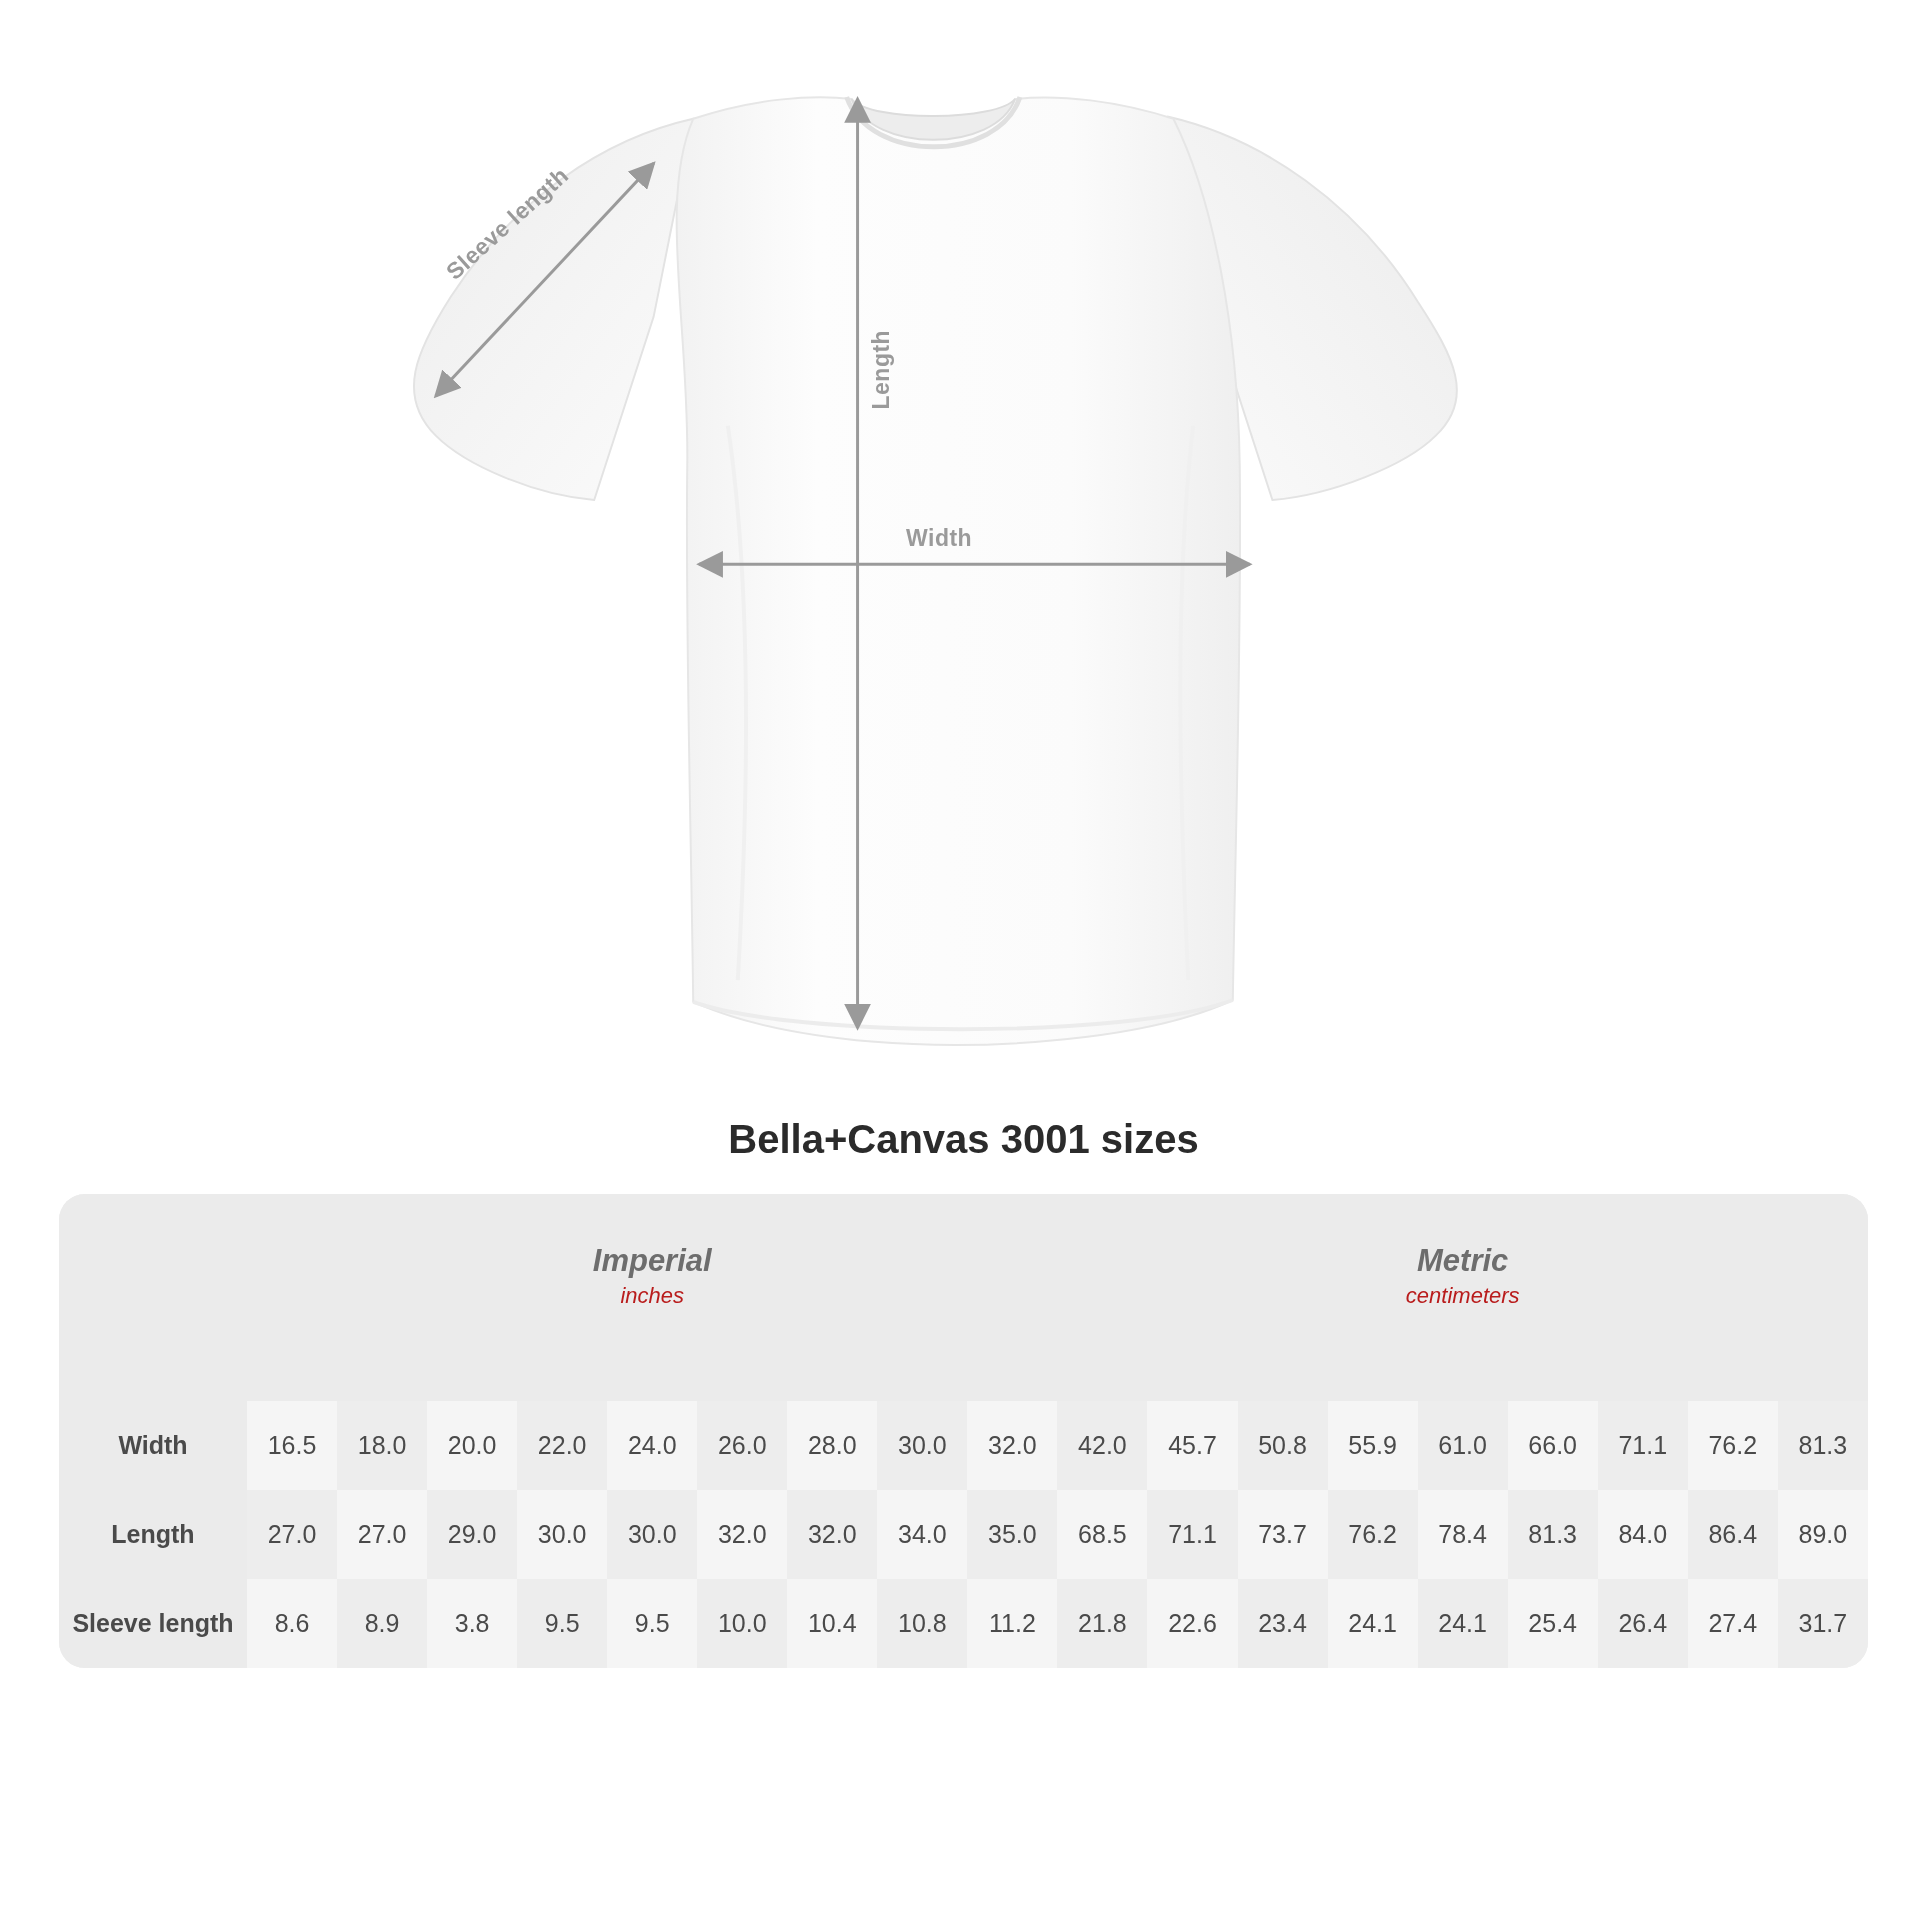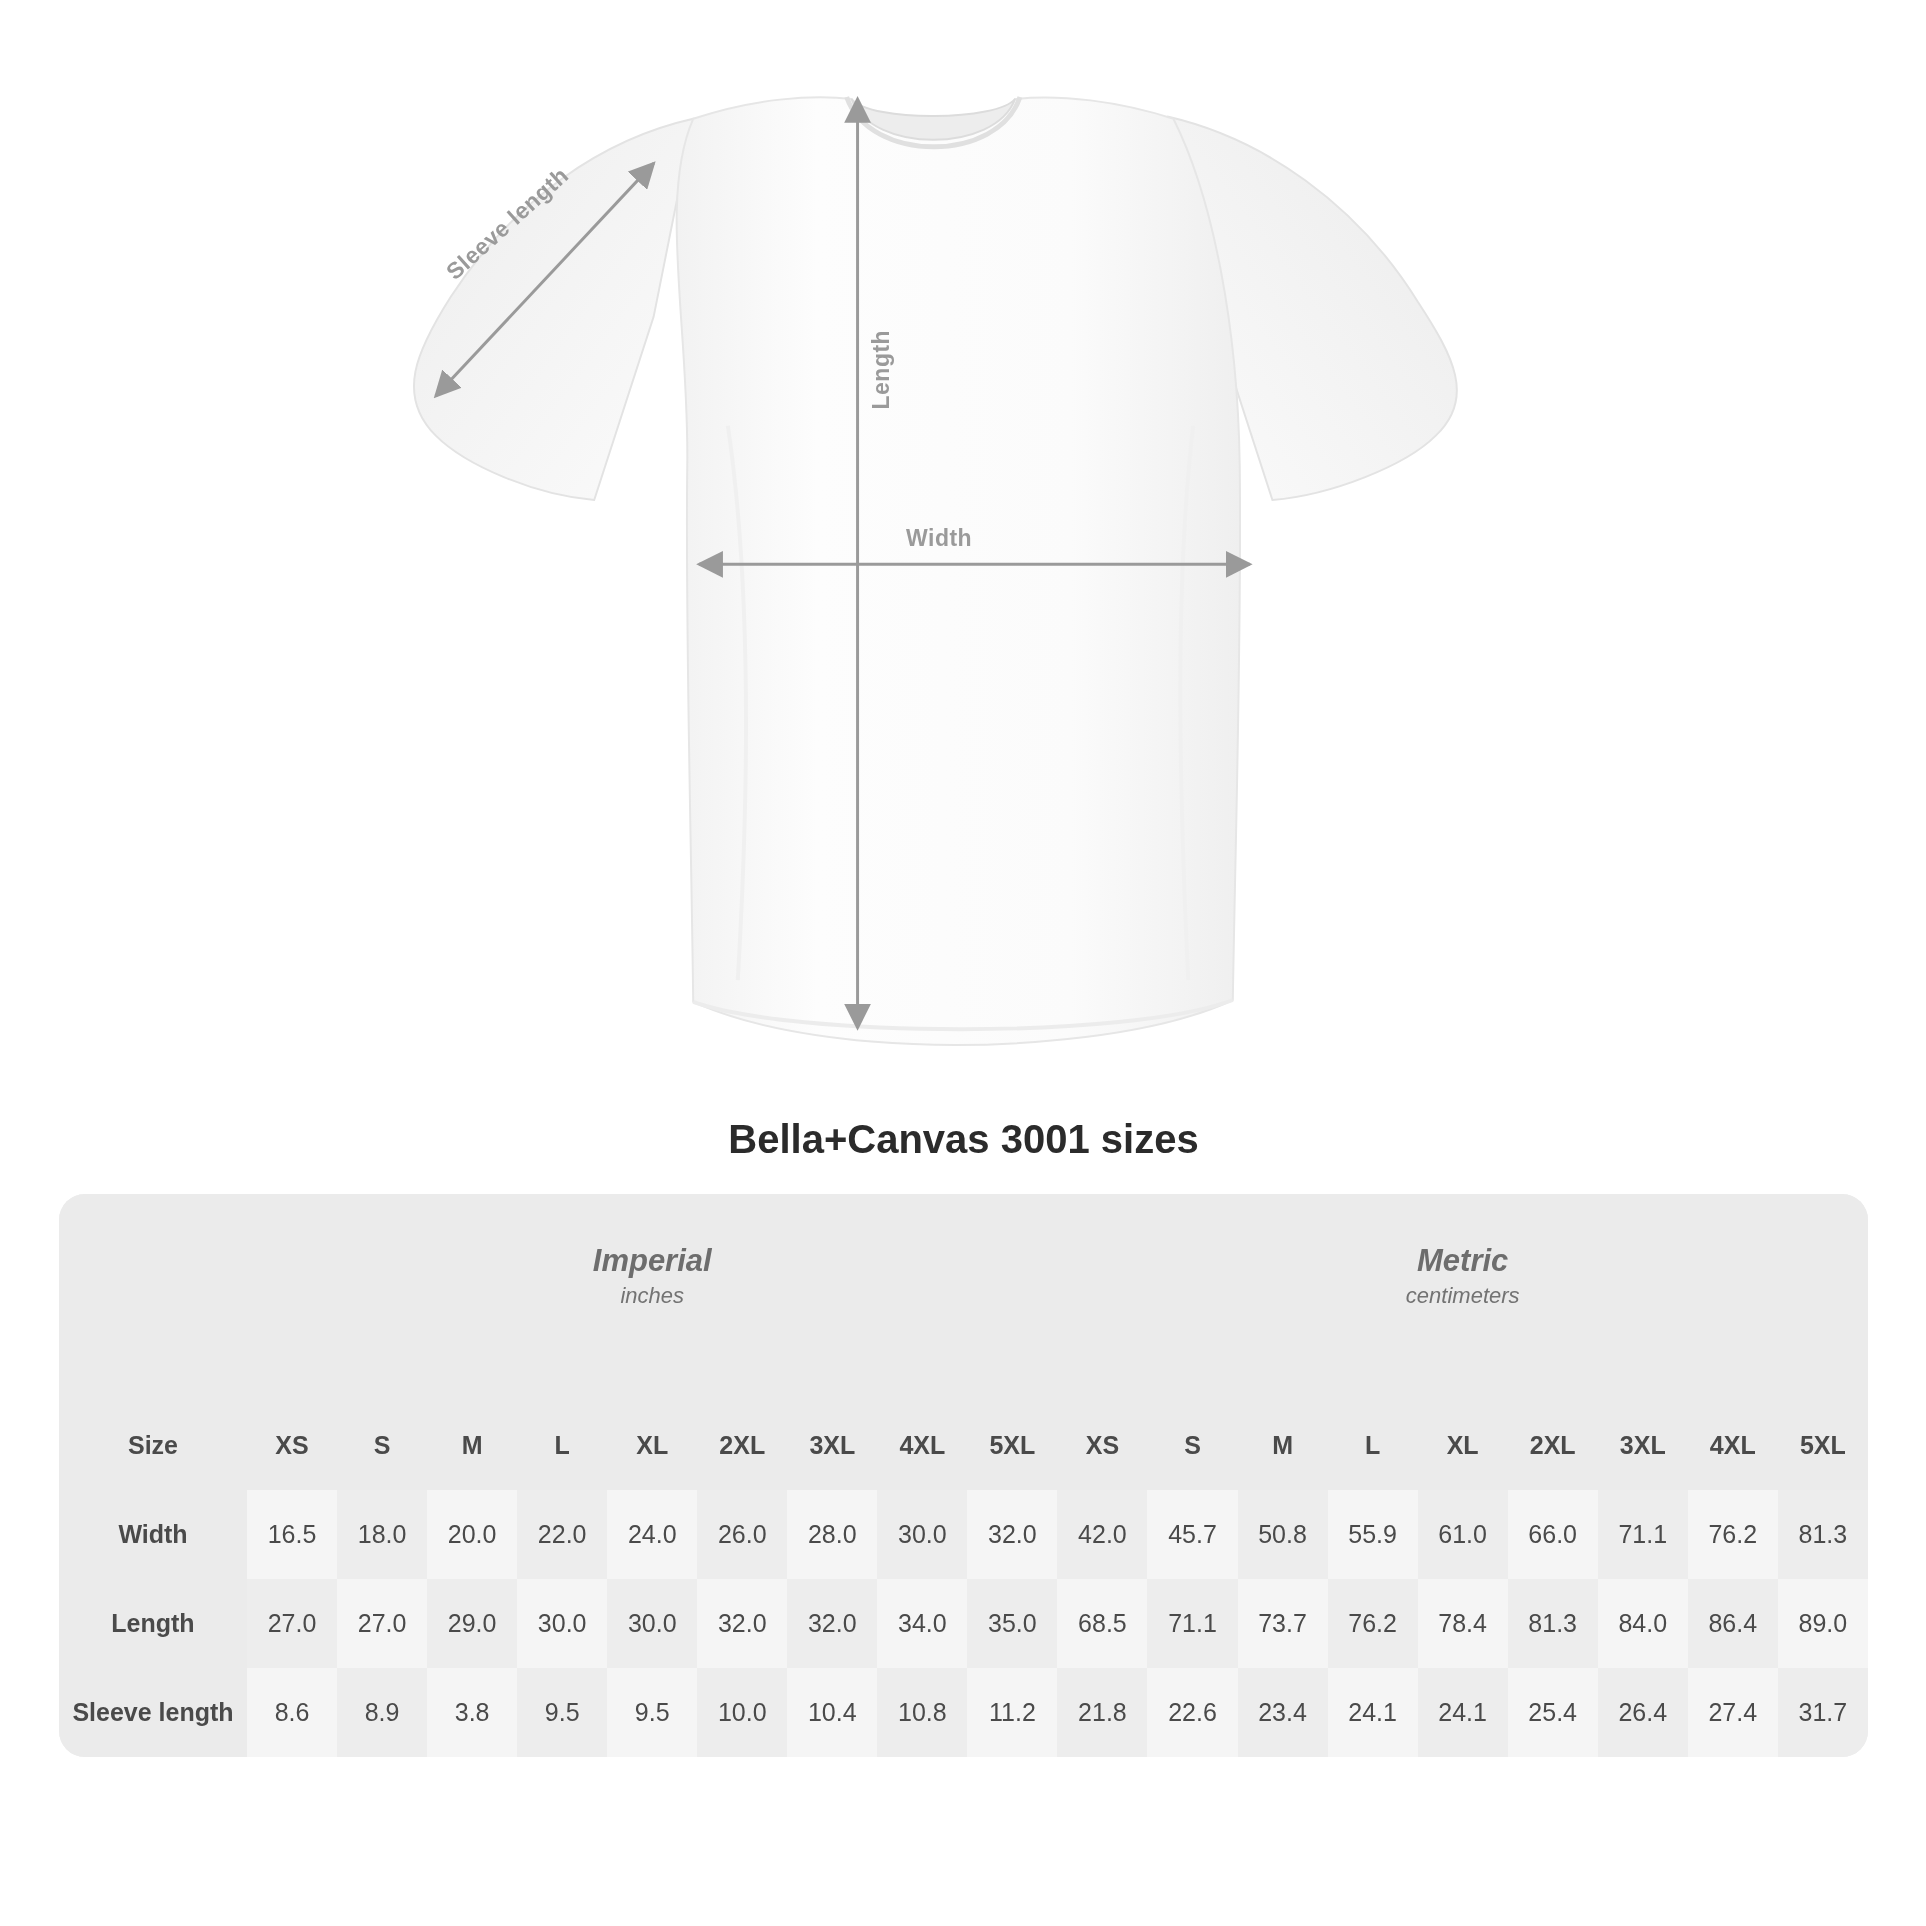--- a/index.html
+++ b/index.html
@@ -100,21 +100,21 @@
     font-size: 31px;
     font-weight: bold;
     font-style: italic;
     color: #6d6d6d;
     line-height: 1.25;
     margin-top: 48px;
   }
   .unit-sub {
     font-size: 22px;
     font-style: italic;
-    color: #737373;
+    color: #b91c1c;
     line-height: 1.4;
   }
   .row-sep td {
     height: 4px;
     padding: 0;
     background: #ebebeb;
   }
   .hdr-cell {
     background: #ebebeb;
     font-weight: bold;
@@ -222,41 +222,20 @@
         <td class="unit-cell" colspan="9">
           <div class="unit-name">Metric</div>
           <div class="unit-sub">centimeters</div>
         </td>
       </tr>
 
       <tr class="row-sep">
         <td colspan="19"></td>
       </tr>
 
-      <tr>
-        <td class="hdr-cell">Size</td>
-        <td class="hdr-cell">XS</td>
-        <td class="hdr-cell">S</td>
-        <td class="hdr-cell">M</td>
-        <td class="hdr-cell">L</td>
-        <td class="hdr-cell">XL</td>
-        <td class="hdr-cell">2XL</td>
-        <td class="hdr-cell">3XL</td>
-        <td class="hdr-cell">4XL</td>
-        <td class="hdr-cell">5XL</td>
-        <td class="hdr-cell">XS</td>
-        <td class="hdr-cell">S</td>
-        <td class="hdr-cell">M</td>
-        <td class="hdr-cell">L</td>
-        <td class="hdr-cell">XL</td>
-        <td class="hdr-cell">2XL</td>
-        <td class="hdr-cell">3XL</td>
-        <td class="hdr-cell">4XL</td>
-        <td class="hdr-cell">5XL</td>
-      </tr>
 
       <tr>
         <td class="label-cell">Width</td>
         <td class="val-cell">16.5</td>
         <td class="val-cell alt">18.0</td>
         <td class="val-cell">20.0</td>
         <td class="val-cell alt">22.0</td>
         <td class="val-cell">24.0</td>
         <td class="val-cell alt">26.0</td>
         <td class="val-cell">28.0</td>

